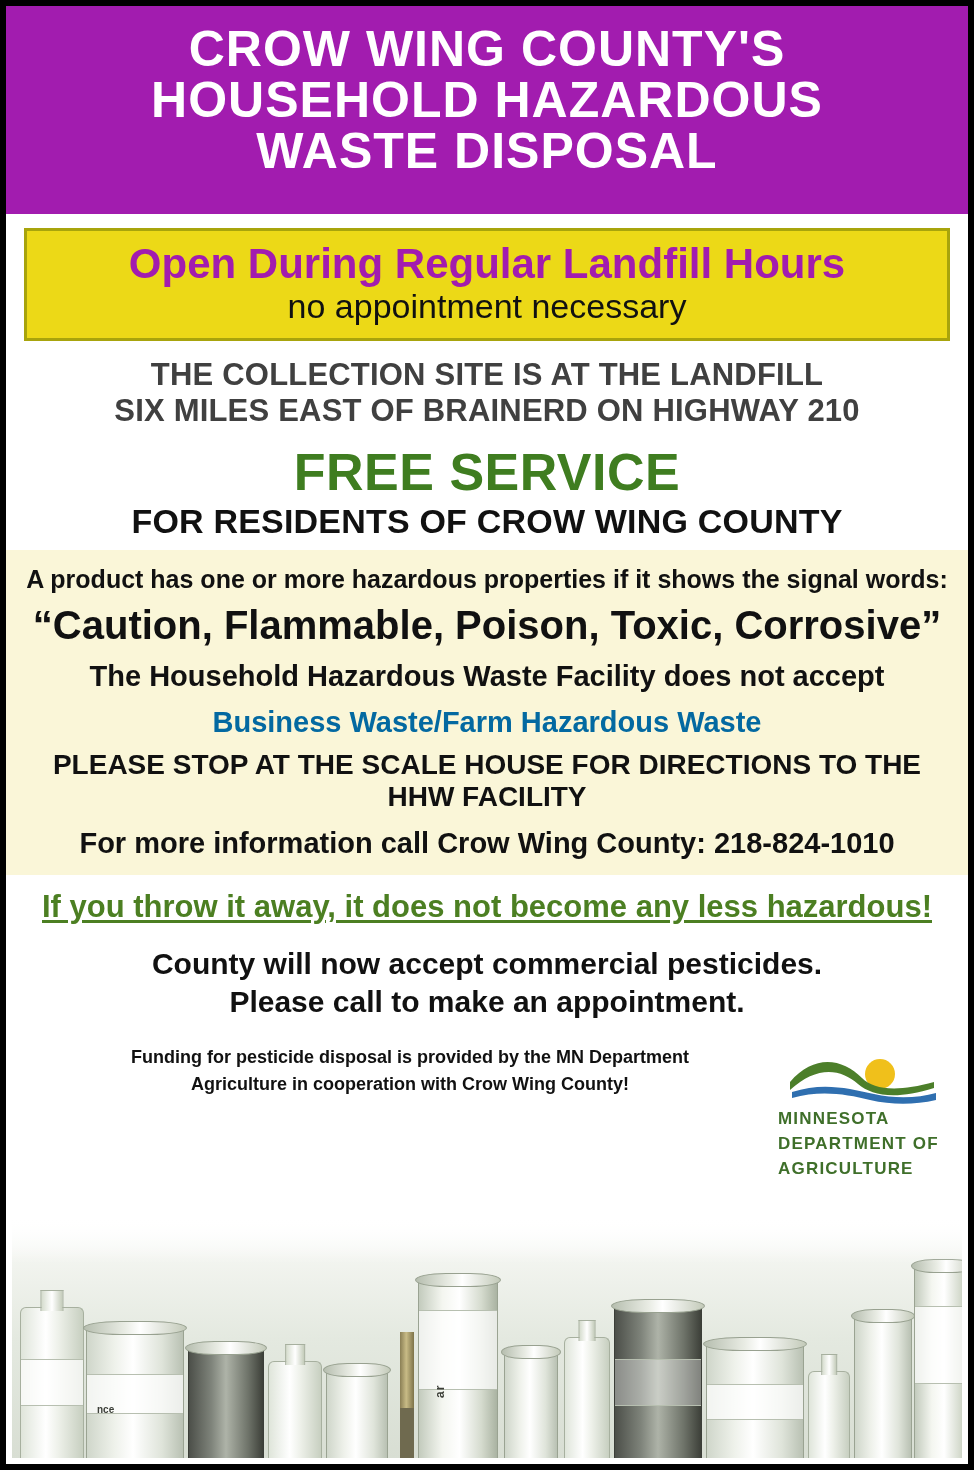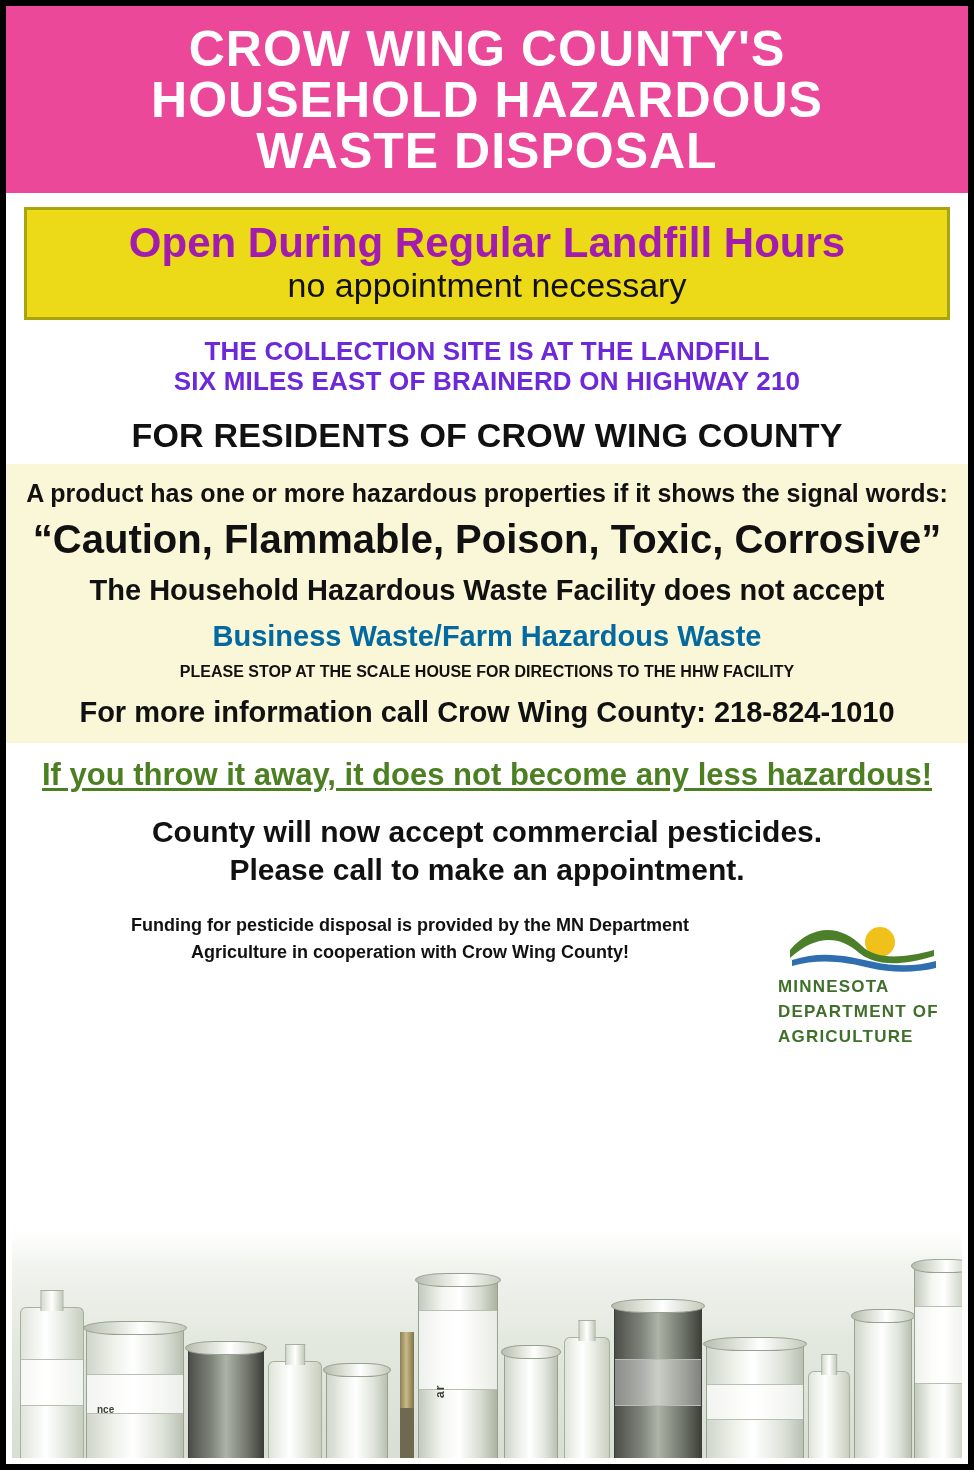--- a/index.html
+++ b/index.html
@@ -15,24 +15,24 @@
     width: 974px;
     height: 1470px;
     background: #ffffff;
     box-sizing: border-box;
     border: 6px solid #000000;
     overflow: hidden;
   }
 
   
   .header {
-    background: #ec4899;
+    background: #a21caf;
     color: #ffffff;
     text-align: center;
-    padding: 18px 10px 16px 10px;
+    padding: 18px 10px 37px 10px;
   }
   .header .line {
     font-weight: bold;
     font-size: 50px;
     line-height: 1.02;
     letter-spacing: 1px;
   }
 
   
   .yellow-wrap {
@@ -57,23 +57,23 @@
     margin-top: 2px;
   }
 
   
   .site-info {
     text-align: center;
     padding: 10px 10px 4px 10px;
   }
   .site-info .l {
     font-weight: bold;
-    font-size: 26px;
+    font-size: 31px;
     line-height: 1.18;
-    color: #6d28d9;
+    color: #404040;
     letter-spacing: 0.2px;
   }
 
   
   .free-wrap {
     text-align: center;
     padding: 12px 10px 10px 10px;
   }
   .free-wrap .free {
     color: #3f7d20;
@@ -119,21 +119,21 @@
   }
   .cream .biz {
     font-weight: bold;
     font-size: 29px;
     color: #0369a1;
     margin-top: 12px;
     line-height: 1.15;
   }
   .cream .scale {
     font-weight: bold;
-    font-size: 16px;
+    font-size: 28px;
     color: #111111;
     margin-top: 10px;
     line-height: 1.15;
   }
   .cream .phone {
     font-weight: bold;
     font-size: 29px;
     color: #111111;
     margin-top: 14px;
     line-height: 1.15;
@@ -310,20 +310,21 @@
       <div class="l2">no appointment necessary</div>
     </div>
   </div>
 
   <div class="site-info">
     <div class="l">THE COLLECTION SITE IS AT THE LANDFILL</div>
     <div class="l">SIX MILES EAST OF BRAINERD ON HIGHWAY 210</div>
   </div>
 
   <div class="free-wrap">
+    <div class="free">FREE SERVICE</div>
     <div class="residents">FOR RESIDENTS OF CROW WING COUNTY</div>
   </div>
 
   <div class="cream">
     <div class="signal-intro">A product has one or more hazardous properties if it shows the signal words:</div>
     <div class="signal-words">“Caution, Flammable, Poison, Toxic, Corrosive”</div>
     <div class="not-accept">The Household Hazardous Waste Facility does not accept</div>
     <div class="biz">Business Waste/Farm Hazardous Waste</div>
     <div class="scale">PLEASE STOP AT THE SCALE HOUSE FOR DIRECTIONS TO THE HHW FACILITY</div>
     <div class="phone">For more information call Crow Wing County: 218-824-1010</div>

